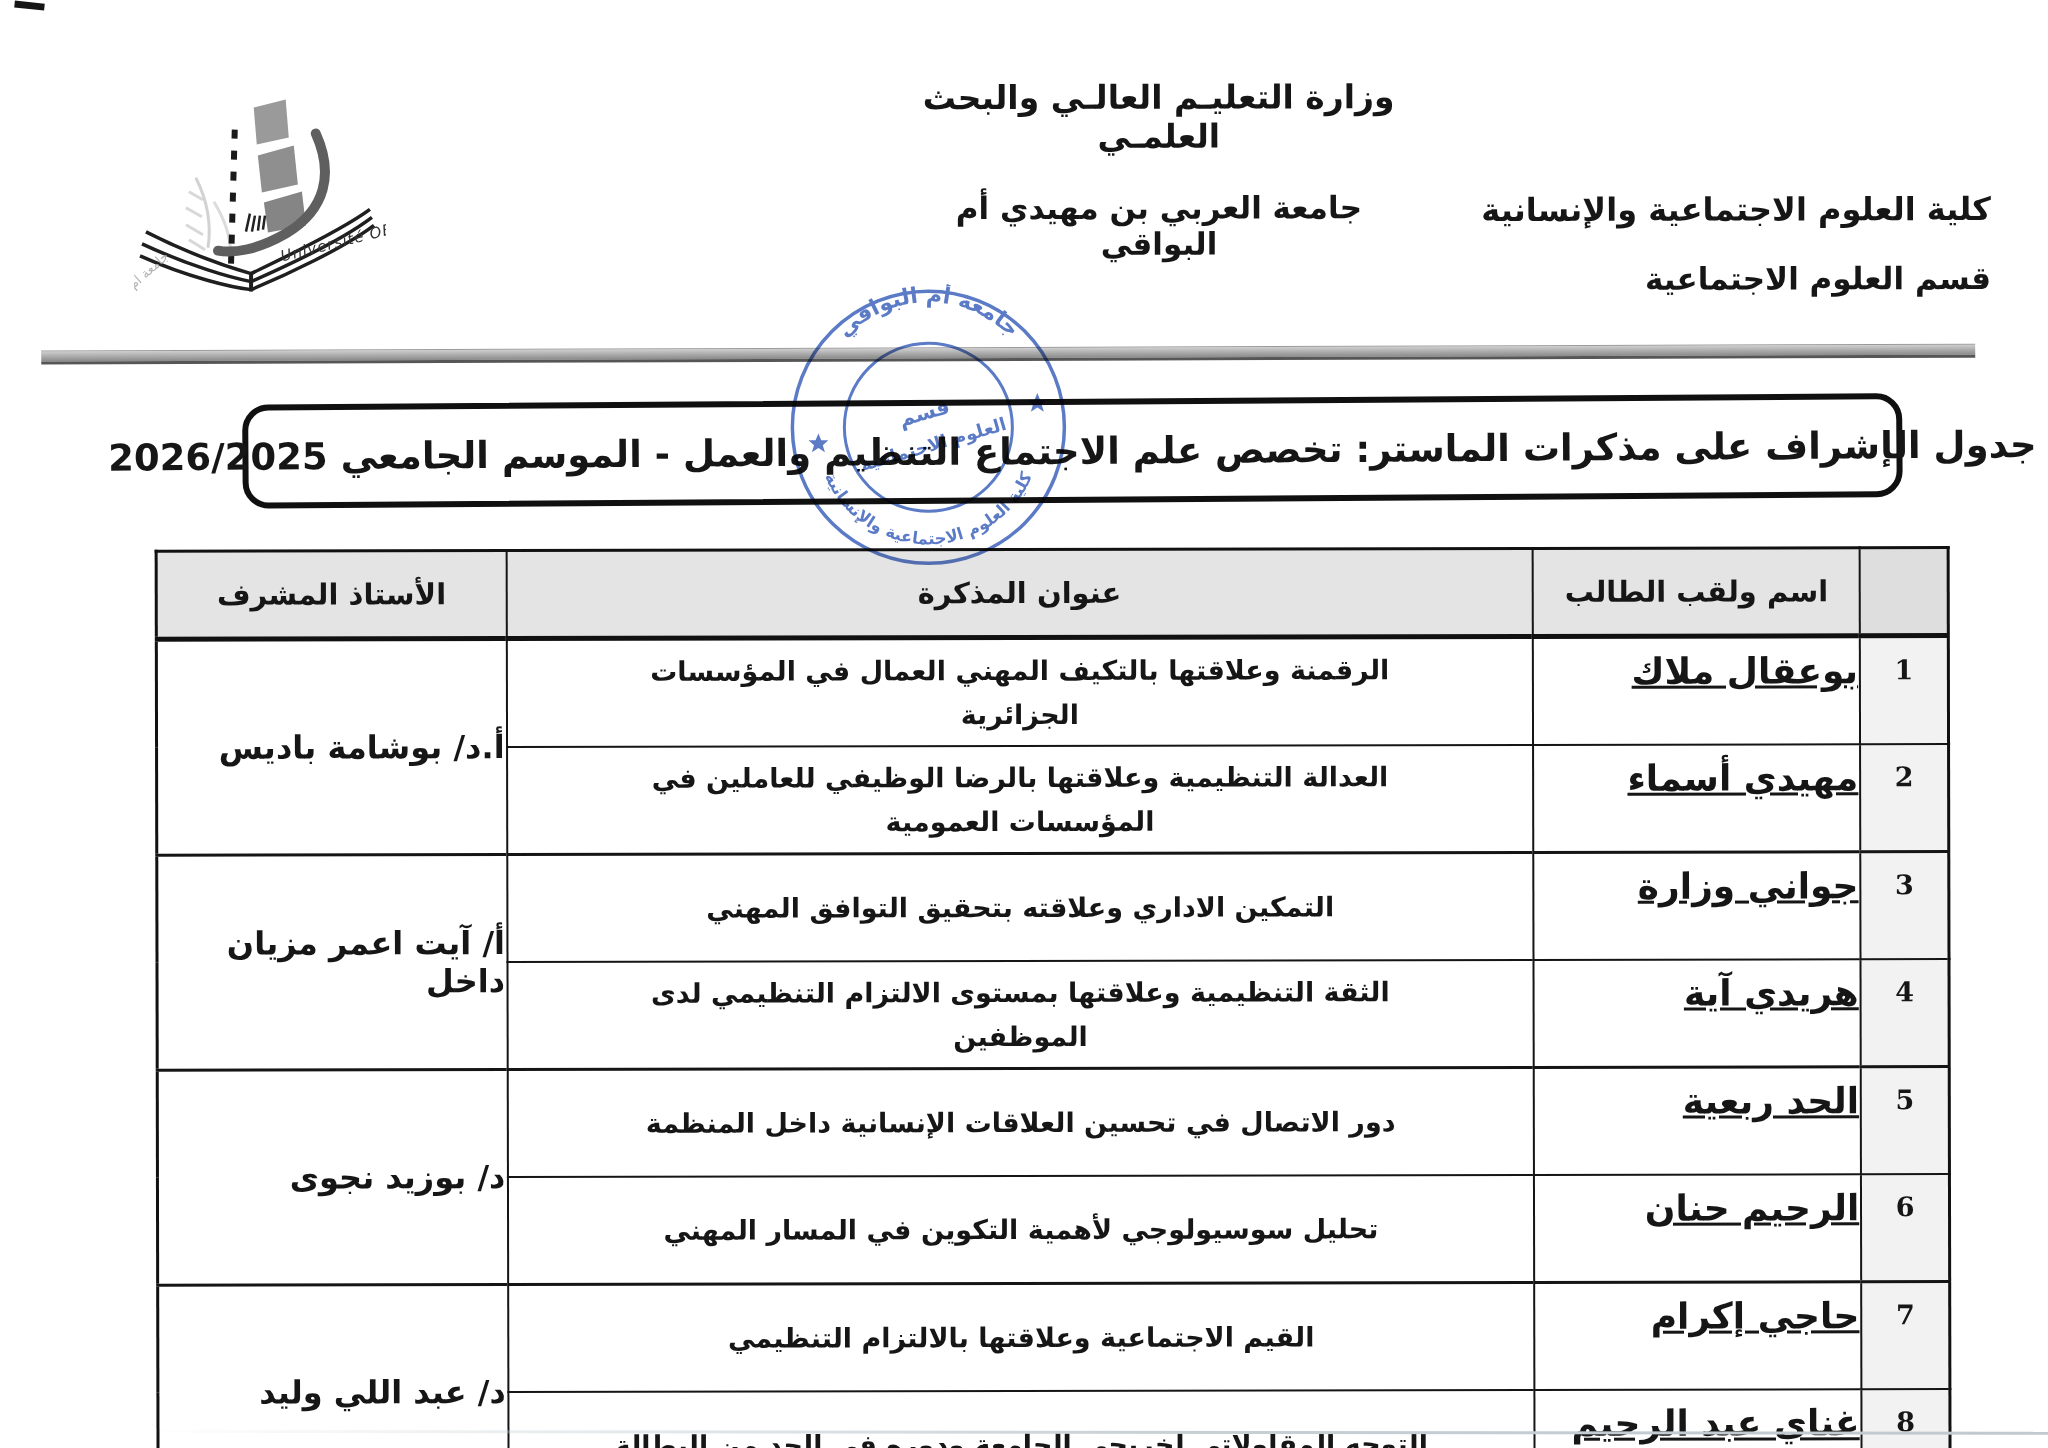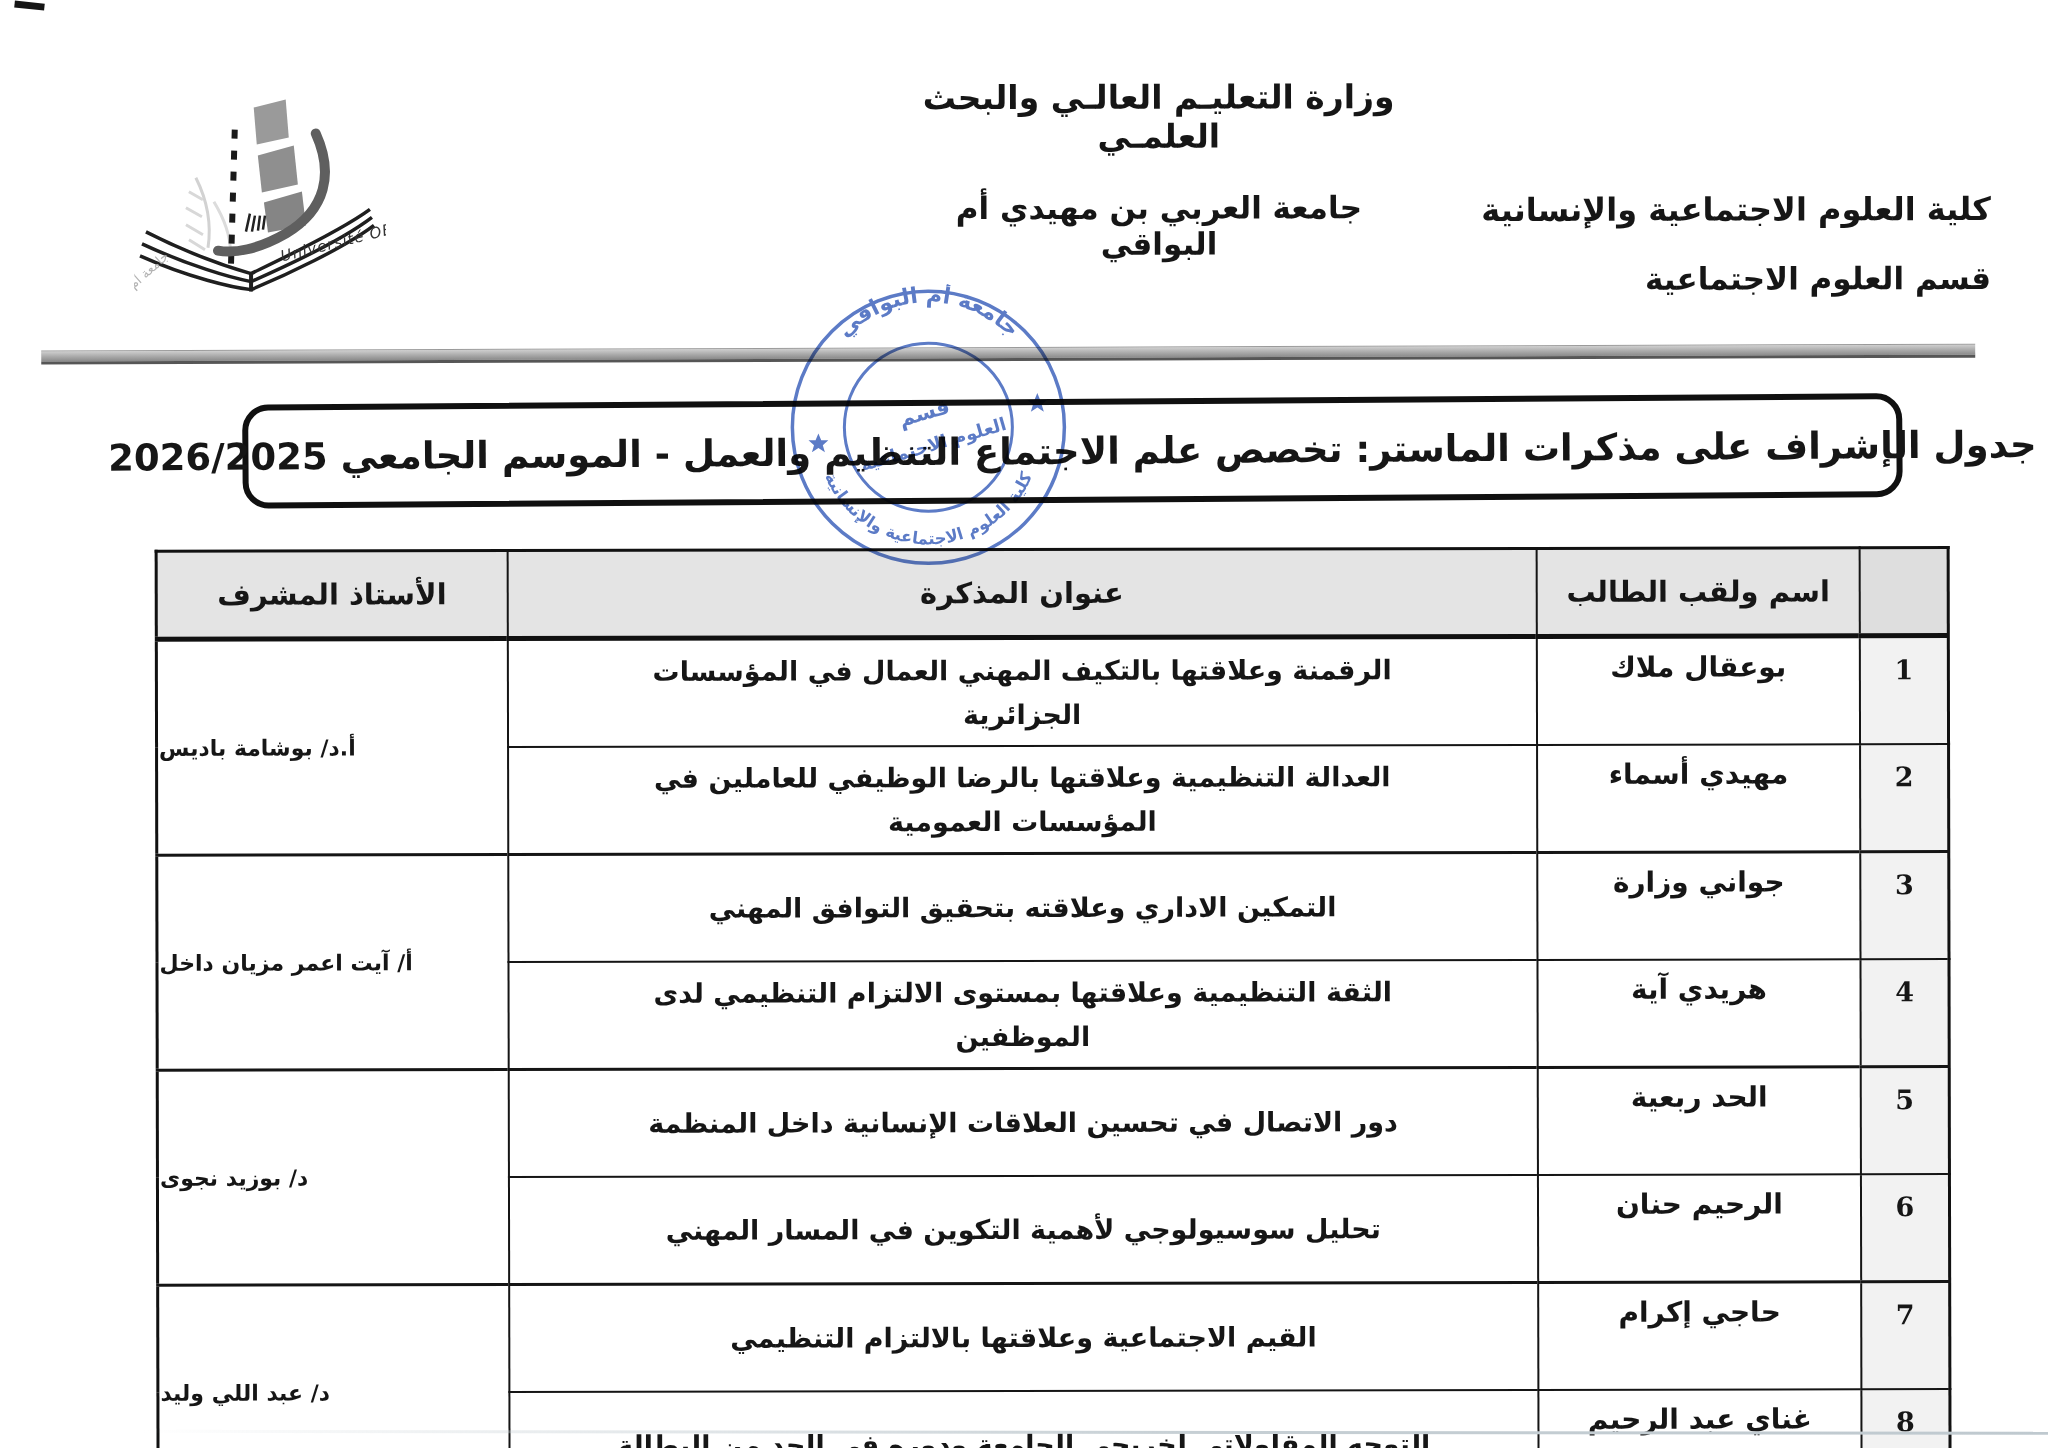--- a/index.html
+++ b/index.html
@@ -39,23 +39,23 @@
   
   #tbl{position:absolute;left:155px;top:548px;width:1795px;border-collapse:collapse;direction:rtl;
        font-weight:bold;}
   #tbl th,#tbl td{border:2px solid #151515;}
   #tbl{border:3px solid #111;}
   #tbl th{height:82px;background:#e4e4e4;font-size:29px;border-bottom:5px solid #111;text-align:center;}
   #tbl td{height:88px;}
   #tbl td.num{width:97px;text-align:center;vertical-align:top;padding-top:16px;
       font-family:"DejaVu Serif",serif;font-size:27px;background:#f2f2f2;}
   #tbl th.num-h{background:#dedede;}
-  #tbl td.student{width:362px;text-align:center;vertical-align:top;padding-top:12px;font-size:28px;}
+  #tbl td.student{width:362px;text-align:right;vertical-align:top;padding-top:12px;font-size:36px;text-decoration:underline;}
   #tbl td.thesis{width:945px;text-align:center;vertical-align:middle;font-size:27px;line-height:1.6;padding:0 105px;}
-  #tbl td.super{width:391px;text-align:left;vertical-align:middle;font-size:22px;}
+  #tbl td.super{width:391px;text-align:right;vertical-align:middle;font-size:32px;}
   #tbl tr.pair-start td{border-top-width:3px;}
 
   
   #bottom-line{position:absolute;left:140px;top:1428px;width:1908px;height:3px;
     background:linear-gradient(to right,rgba(205,212,216,0),#c6cfd4 55%,#bfc9cf);
     transform:rotate(0.18deg);transform-origin:left center;}
 
   svg text{font-family:"DejaVu Sans",sans-serif;}
 </style>
 </head>

